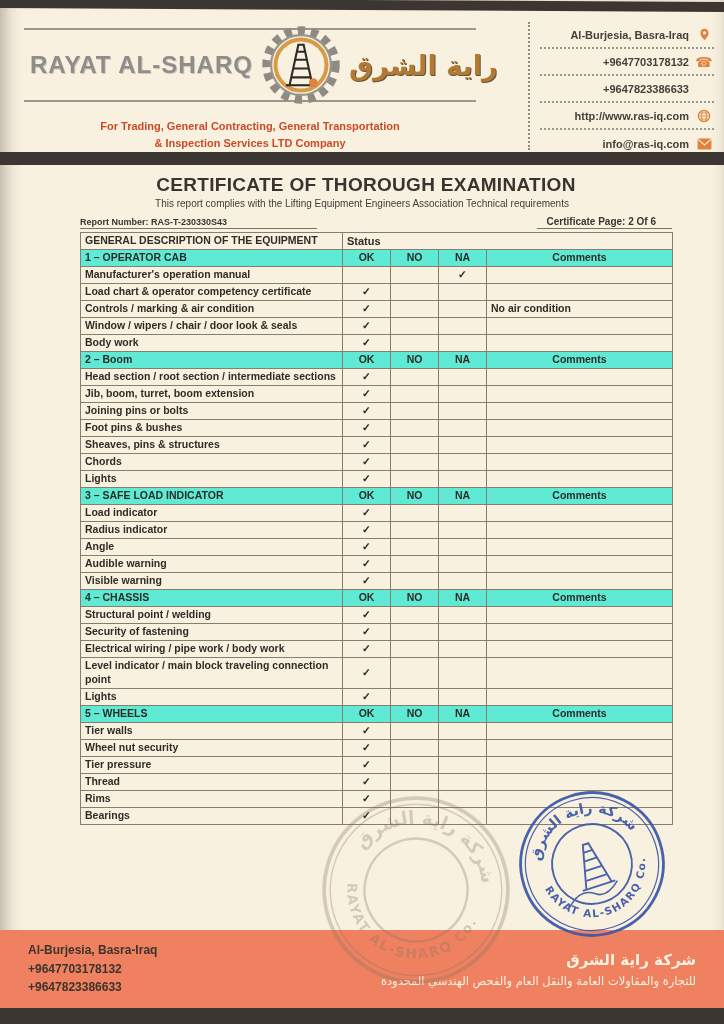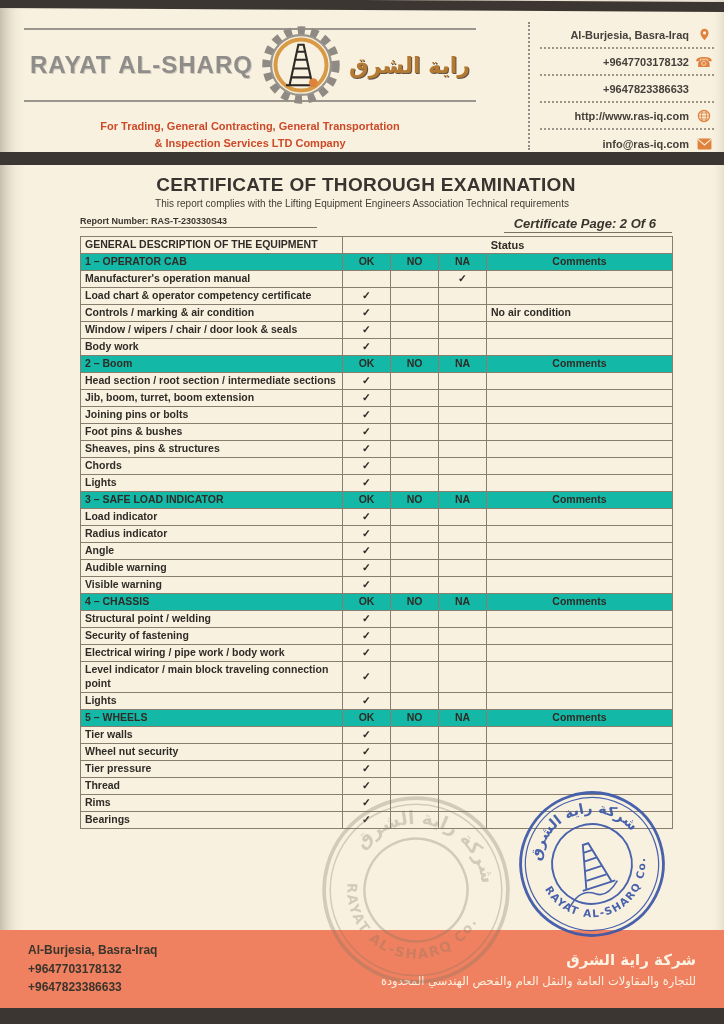--- a/index.html
+++ b/index.html
@@ -26,21 +26,21 @@
     padding: 0 6px; height: 74px; width: 452px;
   }
   .gear-logo { margin: -10px -2px; flex: 0 0 auto; }
   .name-en {
     font-size: 24px; font-weight: bold; color: #8f8d8a; letter-spacing: 1px;
     text-shadow: 1px 1px 0 #cfc9bd;
     white-space: nowrap;
   }
   .arabic { font-family: "DejaVu Sans", sans-serif; direction: rtl; }
   .name-ar {
-    font-size: 22px; font-weight: bold; color: #b57a31;
+    font-size: 27px; font-weight: bold; color: #b57a31;
     text-shadow: 1px 1px 0 #5f5347;
     white-space: nowrap;
   }
   .tagline { margin-top: 16px; width: 452px; text-align: center; color: #cc4a28; font-size: 11px; font-weight: bold; line-height: 1.55; }
   .header-right {
     margin-left: auto; width: 186px;
     border-left: 2px dotted #918c83; padding-left: 10px;
   }
   .contact-row {
     height: 27px; display: flex; align-items: center; justify-content: flex-end;
@@ -53,36 +53,36 @@
   .glyph-icon { color: #e0813c; font-size: 14px; font-family: "DejaVu Sans", sans-serif; line-height: 1; }
 
   .divider-bar { height: 13px; background: #3b3631; margin-top: 2px; }
 
   
   .cert-title { margin-top: 9px; text-align: center; font-size: 19px; font-weight: bold; color: #393430; letter-spacing: .3px; padding-left: 8px; }
   .cert-subtitle { margin-top: 2px; text-align: center; font-size: 10px; color: #403b35; }
 
   .report-row {
     width: 592px; margin: 7px 52px 0 80px;
-    display: flex; justify-content: space-between; align-items: flex-start;
+    display: flex; justify-content: space-between; align-items: center;
     font-size: 9px; color: #39342e; font-weight: bold;
   }
   .report-row .rn { border-bottom: 1px solid #7b7264; padding: 0 90px 1px 0; }
-  .report-row .cp { border-bottom: 1px solid #7b7264; padding: 0 16px 1px 10px; font-size: 13px; font-style: italic; }
+  .report-row .cp { border-bottom: 1px solid #7b7264; padding: 0 16px 1px 10px; font-size: 10px; }
 
   
   table.equip { border-collapse: collapse; width: 592px; margin: 3px 52px 0 80px; table-layout: fixed; }
   table.equip td {
     border: 1px solid #887e6e; padding: 1px 4px;
     font-size: 10.5px; font-weight: bold; color: #2f2b26; line-height: 1.3; height: 17px;
   }
   .head-row td { height: 18px; }
   .head-row .desc { text-align: left; font-size: 10.5px; }
-  .head-row .status { text-align: center; font-size: 11px; margin-top: 40px; }
-  .section-row td { background: #14b8a6; color: #4e342a; height: 18px; }
+  .head-row .status { text-align: left; font-size: 11px; margin-top: 40px; }
+  .section-row td { background: #5eead4; color: #4e342a; height: 18px; }
   .section-row .desc { text-align: left; }
   .section-row .colhead { text-align: center; }
   td.check { text-align: center; font-size: 11.5px; color: #47413a; }
   td.comment { font-size: 10.5px; color: #2f2b26; }
 
   
   .stamp-blue { position: absolute; right: 56px; bottom: 84px; transform: rotate(-18deg); opacity: .92; z-index: 4; font-family: "DejaVu Sans", sans-serif; }
   .stamp-watermark { position: absolute; left: 318px; top: 792px; transform: rotate(16deg); opacity: .3; z-index: 3; font-family: "DejaVu Sans", sans-serif; }
 
   

